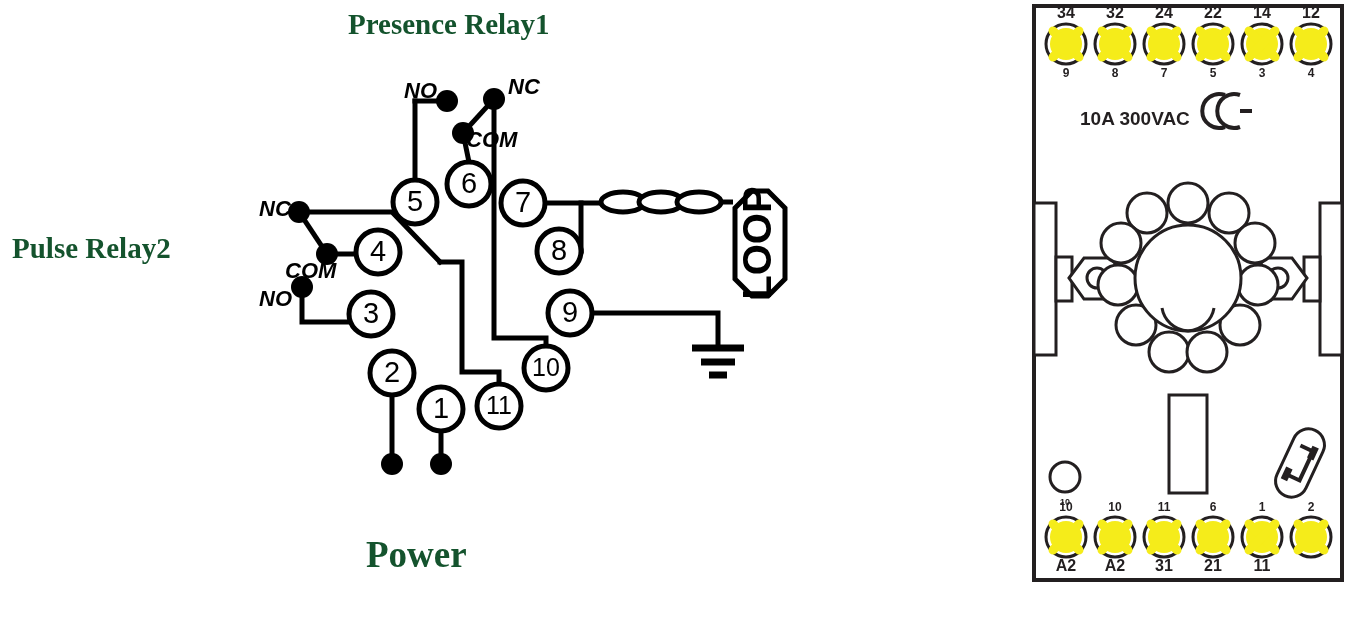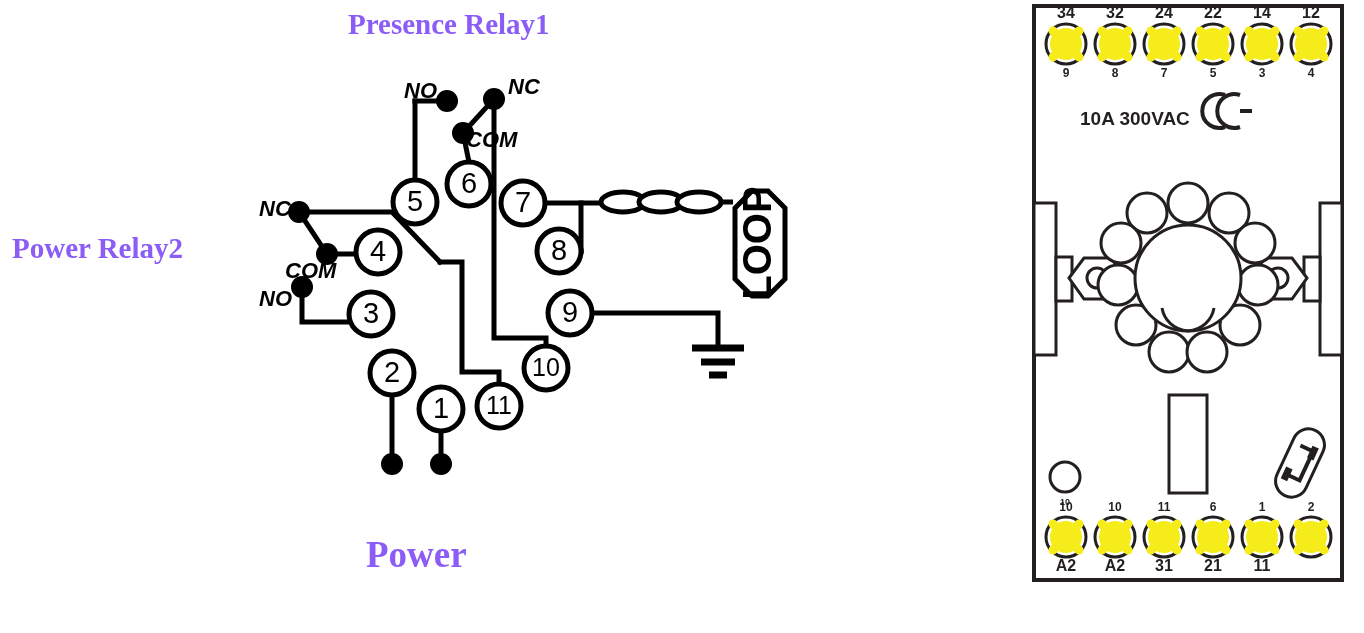--- a/index.html
+++ b/index.html
@@ -1,20 +1,20 @@
 <!DOCTYPE html>
 <html><head>
 <meta charset="utf-8">
 <style>
   html,body{margin:0;padding:0;background:#ffffff;}
   body{width:1364px;height:633px;position:relative;overflow:hidden;
        font-family:"Liberation Sans",sans-serif;}
   #stage{position:absolute;left:0;top:0;width:1364px;height:633px;}
   .lbl{position:absolute;white-space:nowrap;}
-  .serif-title{font-family:"Liberation Serif",serif;font-weight:bold;color:#8b5cf6;}
+  .serif-title{font-family:"Liberation Serif",serif;font-weight:bold;color:#14532d;}
   .sans-lbl{font-family:"Liberation Sans",sans-serif;font-weight:bold;color:#000;font-style:italic;}
   svg{position:absolute;left:0;top:0;}
   text{font-family:"Liberation Sans",sans-serif;}
 </style>
 </head>
 <body>
 
 <div id="stage">
 
   <svg id="schematic" width="1000" height="633" viewBox="0 0 1000 633">
@@ -122,21 +122,21 @@
           <text x="546" y="369" text-anchor="middle" dominant-baseline="middle" font-size="25" fill="#000">10</text>
         </g>
         <g>
           <circle cx="499" cy="406" r="22" fill="#fff" stroke="#000" stroke-width="5"></circle>
           <text x="499" y="407" text-anchor="middle" dominant-baseline="middle" font-size="25" fill="#000">11</text>
         </g>
       </g>
   </svg>
 
   <div class="lbl serif-title" style="left:348px;top:8px;font-size:29px;">Presence Relay1</div>
-  <div class="lbl serif-title" style="left:12px;top:232px;font-size:29px;">Power Relay2</div>
+  <div class="lbl serif-title" style="left:12px;top:232px;font-size:29px;">Pulse Relay2</div>
   <div class="lbl serif-title" style="left:366px;top:533px;font-size:37px;">Power</div>
 
   <div class="lbl sans-lbl" style="left:404px;top:78px;font-size:22px;">NO</div>
   <div class="lbl sans-lbl" style="left:466px;top:127px;font-size:22px;">COM</div>
   <div class="lbl sans-lbl" style="left:508px;top:74px;font-size:22px;">NC</div>
 
   <div class="lbl sans-lbl" style="left:259px;top:196px;font-size:22px;">NC</div>
   <div class="lbl sans-lbl" style="left:285px;top:258px;font-size:22px;">COM</div>
   <div class="lbl sans-lbl" style="left:259px;top:286px;font-size:22px;">NO</div>
 

